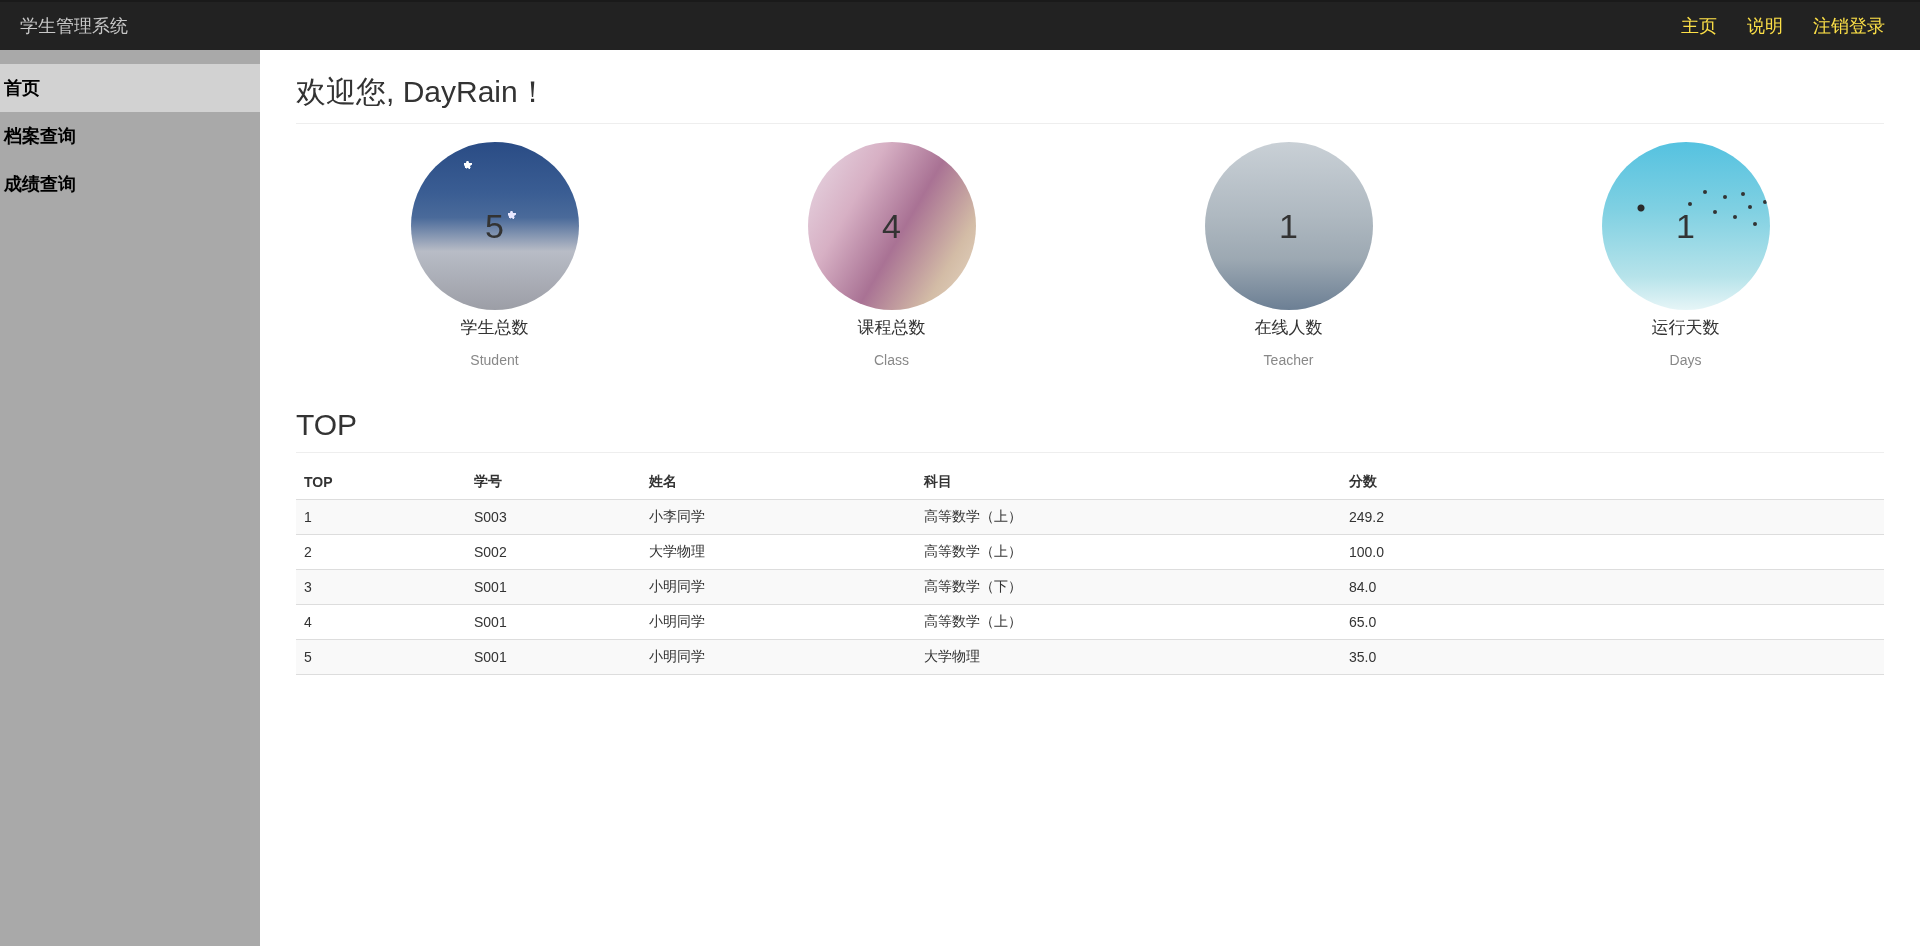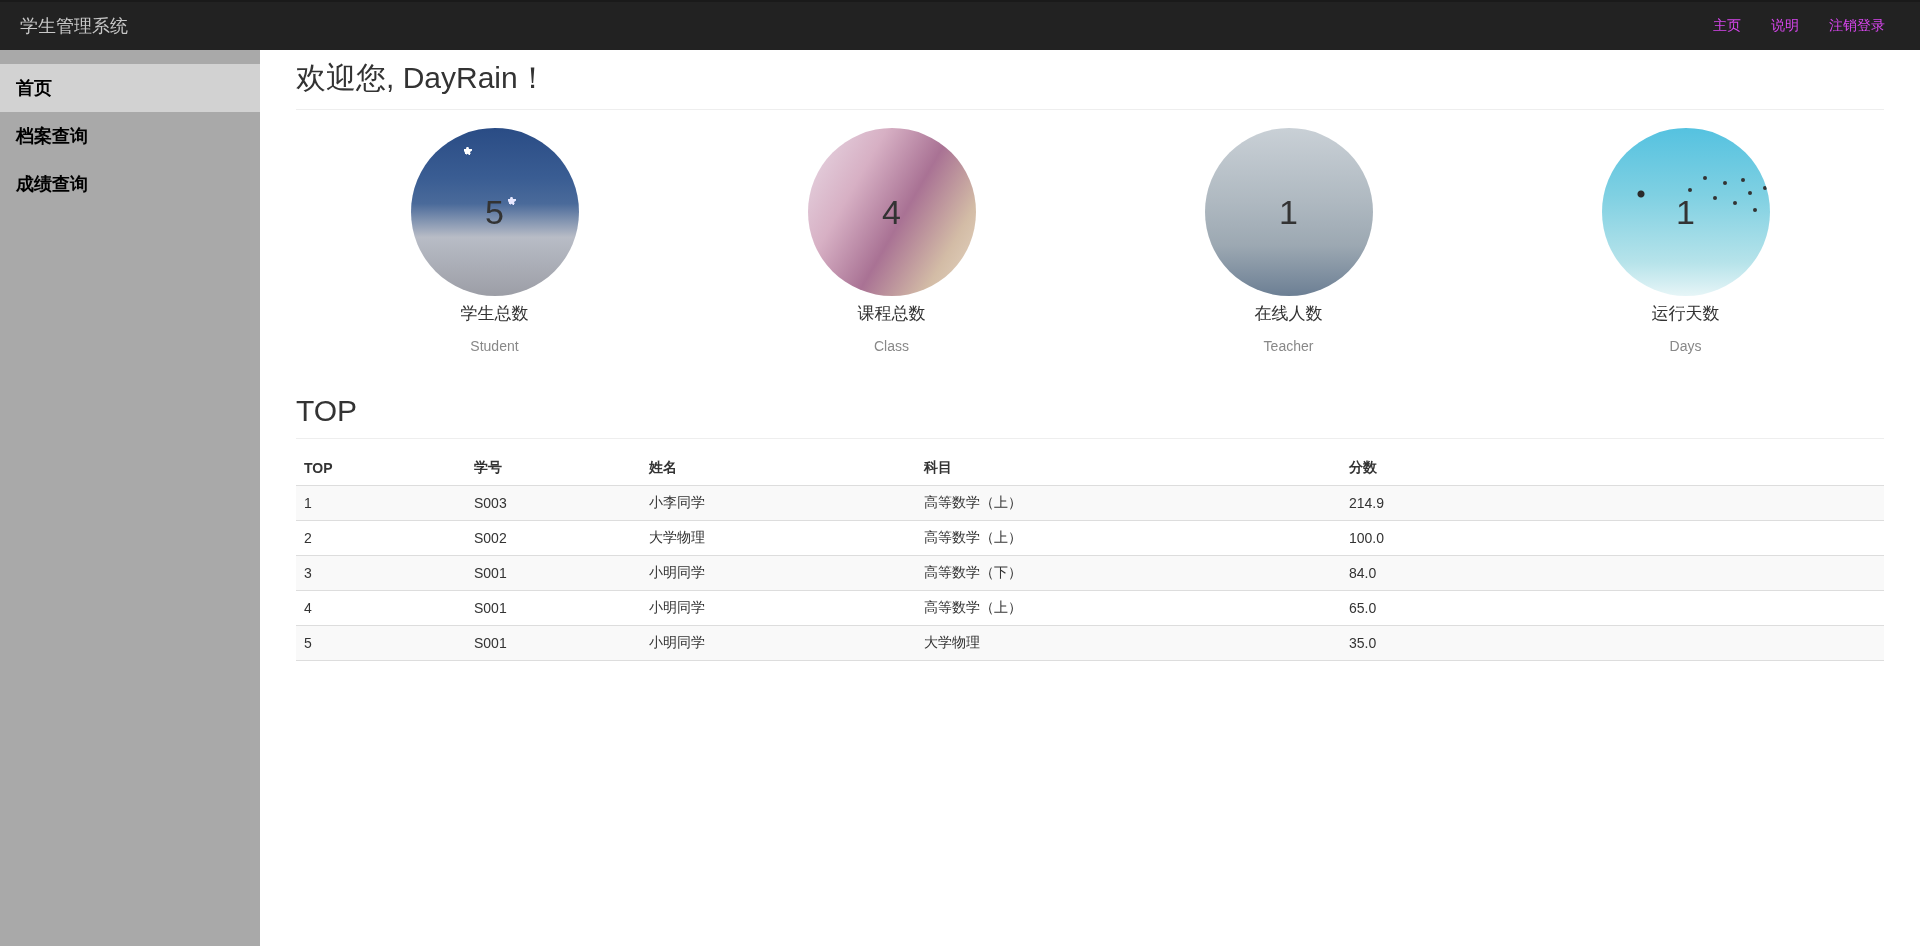--- a/index.html
+++ b/index.html
@@ -24,50 +24,50 @@
 }
 .brand {
   font-size: 18px;
   color: #c8c8c8;
 }
 .toplinks {
   display: flex;
   gap: 0;
 }
 .toplinks a {
-  color: #d946ef;
+  color: #fde047;
   text-decoration: none;
   padding: 15px 15px;
-  font-size: 14px;
+  font-size: 18px;
   cursor: pointer;
 }
 .container {
   display: flex;
   height: calc(100% - 50px);
 }
 .sidebar {
   width: 260px;
   background: #a9a9a9;
   display: flex;
   flex-direction: column;
   padding-top: 14px;
 }
 .sidebar .navitem {
-  padding: 12px 16px;
+  padding: 12px 4px;
   font-size: 18px;
   font-weight: bold;
   color: #000;
   cursor: pointer;
 }
 .sidebar .navitem.active {
   background: #d2d2d2;
 }
 .main {
   flex: 1;
-  padding: 8px 36px;
+  padding: 22px 36px;
   overflow: auto;
   background: #fff;
 }
 .welcome {
   font-size: 30px;
   font-weight: 500;
   color: #333;
   padding-bottom: 10px;
   border-bottom: 1px solid #eee;
 }
@@ -212,21 +212,21 @@
           <th>科目</th>
           <th>分数</th>
         </tr>
       </thead>
       <tbody id="tbody">
           <tr>
             <td>1</td>
             <td>S003</td>
             <td>小李同学</td>
             <td>高等数学（上）</td>
-            <td>214.9</td>
+            <td>249.2</td>
           </tr>
           <tr>
             <td>2</td>
             <td>S002</td>
             <td>大学物理</td>
             <td>高等数学（上）</td>
             <td>100.0</td>
           </tr>
           <tr>
             <td>3</td>

